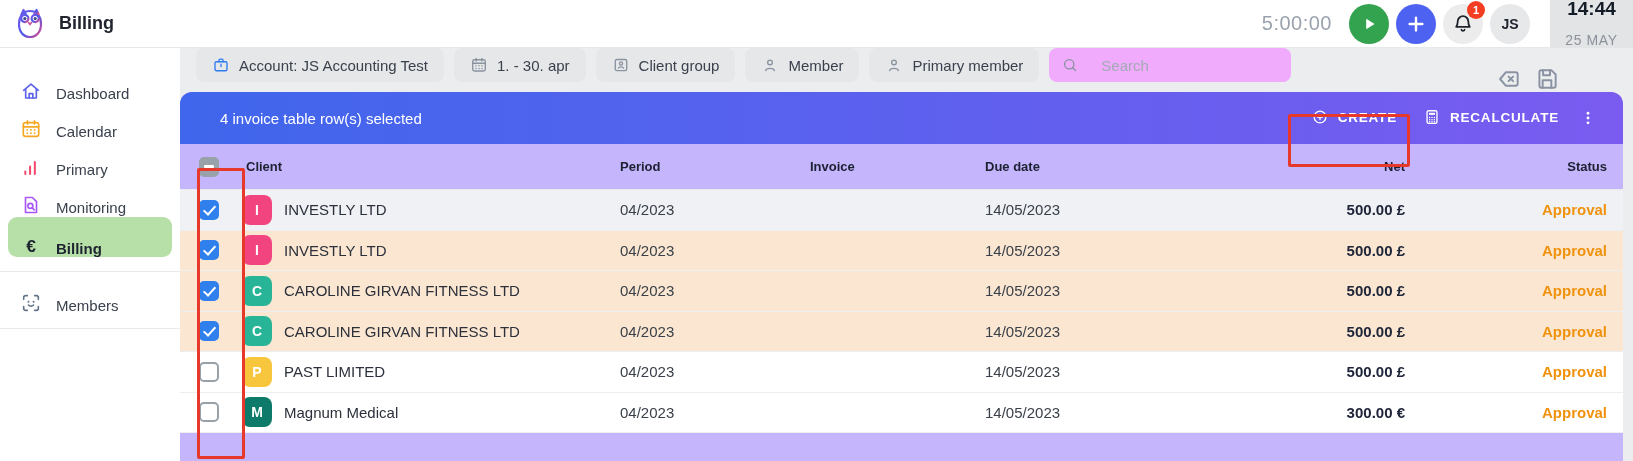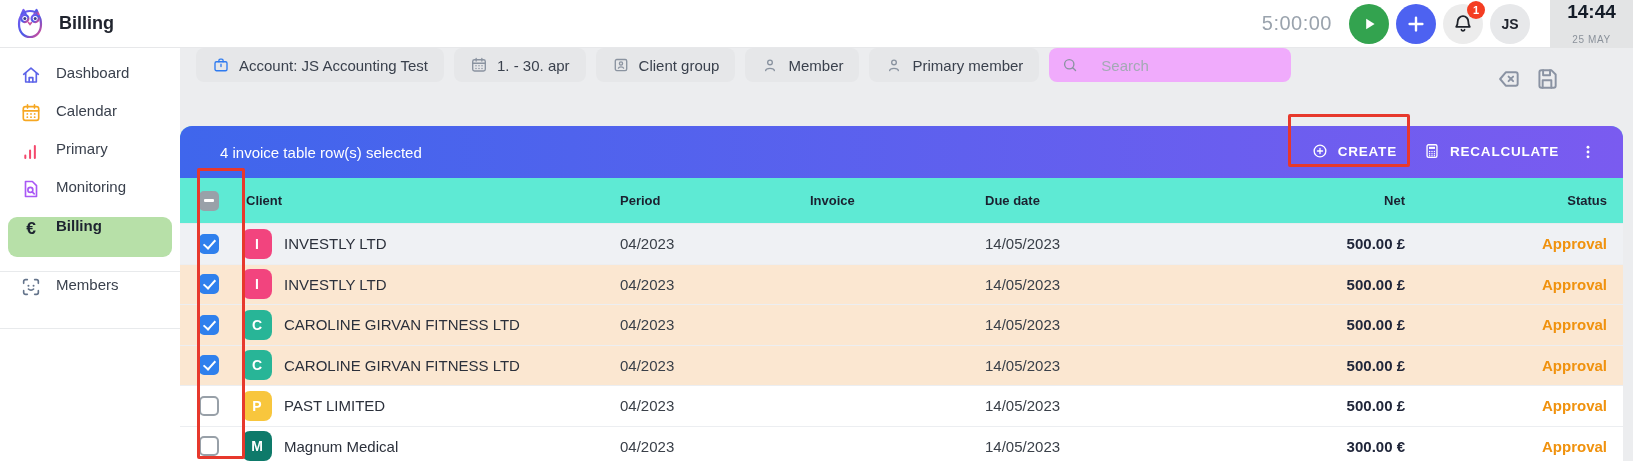--- a/index.html
+++ b/index.html
@@ -18,26 +18,26 @@
   .play{background:#33a34f;color:#fff}
   .plusb{background:#4d62f1;color:#fff}
   .bellb{background:#ececec;color:#20242c;position:relative}
   .badge{position:absolute;top:-3px;right:-2px;width:18px;height:18px;border-radius:50%;
          background:#f43d22;color:#fff;font-size:11px;font-weight:700;
          display:flex;align-items:center;justify-content:center}
   .avatarb{background:#e7e8ea;color:#20242e;font-size:14px;font-weight:700}
   .clock{width:83px;height:48px;background:#e3e4e5;display:flex;flex-direction:column;
          align-items:center;justify-content:center;margin-left:13px}
   .clock-time{font-size:19px;font-weight:700;color:#141c28;line-height:1.1}
-  .clock-date{font-size:10px;color:#8b929b;letter-spacing:.6px;margin-top:12px}
+  .clock-date{font-size:14px;color:#8b929b;letter-spacing:.6px;margin-top:12px}
 
   
   .sidebar{position:absolute;top:48px;left:0;width:180px;bottom:0;background:#fff;
            padding-top:16px;box-sizing:border-box}
-  .side-item{height:38px;display:flex;align-items:flex-start;gap:14px;padding-left:20px;cursor:pointer}
+  .side-item{height:38px;display:flex;align-items:flex-end;gap:14px;padding-left:20px;cursor:pointer}
   .side-item.selected{background:#b7e0a8;border-radius:9px;margin:1px 8px;height:40px;padding-left:12px}
   .side-item.selected .side-label{font-weight:700;color:#1d2430}
   .side-ic{width:22px;height:22px;flex:none}
   .side-label{font-size:15px;color:#3a414d}
   .side-divider{border-top:1px solid #e8eaec;margin:14px 0 4px 0}
 
   
   .main{position:absolute;left:180px;top:48px;right:0;bottom:0}
   .filterbar{position:relative;height:62px;display:flex;align-items:flex-start;padding-left:16px}
   .chips{display:flex;align-items:center;gap:10px}
@@ -47,21 +47,21 @@
   .searchbox{height:34px;width:242px;background:#f0abfc;border-radius:8px;display:flex;
              align-items:center;gap:20px;padding:0 12px;box-sizing:border-box;margin-left:10px;color:#8a93a0}
   .searchbox input{border:none;background:transparent;outline:none;font-size:15px;color:#3a414d;
                    width:100%;font-family:inherit}
   .searchbox input::placeholder{color:#a2aab4}
   .filter-actions{position:absolute;right:73px;top:50%;transform:translateY(-50%);display:flex;gap:12px}
   .icon-btn{background:none;border:none;padding:0;cursor:pointer;color:#8a93a3;width:26px;height:26px}
   .icon-btn svg{width:26px;height:26px}
 
   
-  .card{position:absolute;left:0;top:78px;width:1443px;bottom:0;background:#5eead4;
+  .card{position:absolute;left:0;top:44px;width:1443px;bottom:0;background:#c4b5fd;
         border-radius:12px 12px 0 0;overflow:hidden}
   .selbar{height:52px;background:linear-gradient(90deg,#3f66ec,#7a5bf0);display:flex;
           align-items:center;color:#fff;padding:0 26px 0 40px;box-sizing:border-box}
   .selbar-text{font-size:15px}
   .selbar-actions{margin-left:auto;display:flex;align-items:flex-start;gap:14px}
   .bar-btn{display:flex;align-items:center;gap:9px;background:none;border:none;color:#fff;
            font-size:13.5px;font-weight:700;letter-spacing:.8px;cursor:pointer;font-family:inherit}
   .bar-ic{width:18px;height:18px}
   .kebab-btn{background:none;border:none;padding:0;cursor:pointer;color:#fff;width:18px;height:22px}
   .kebab-btn svg{width:18px;height:22px}

